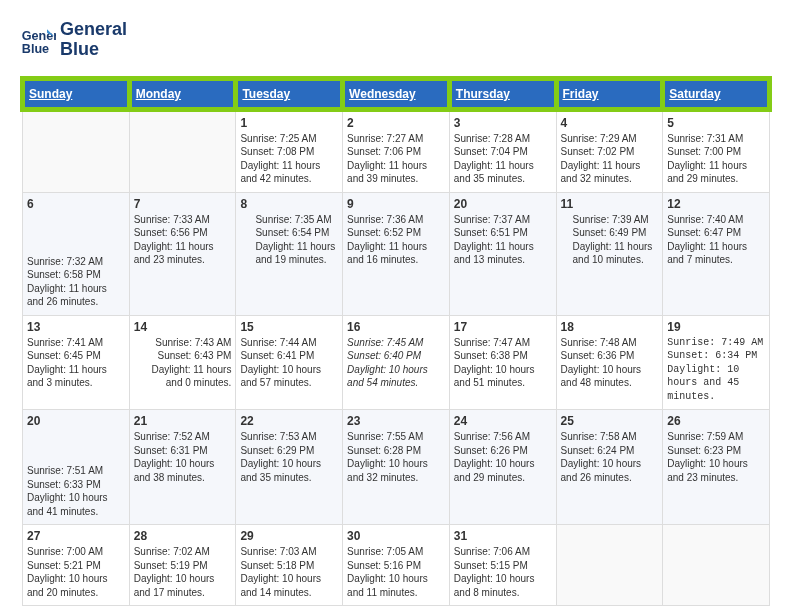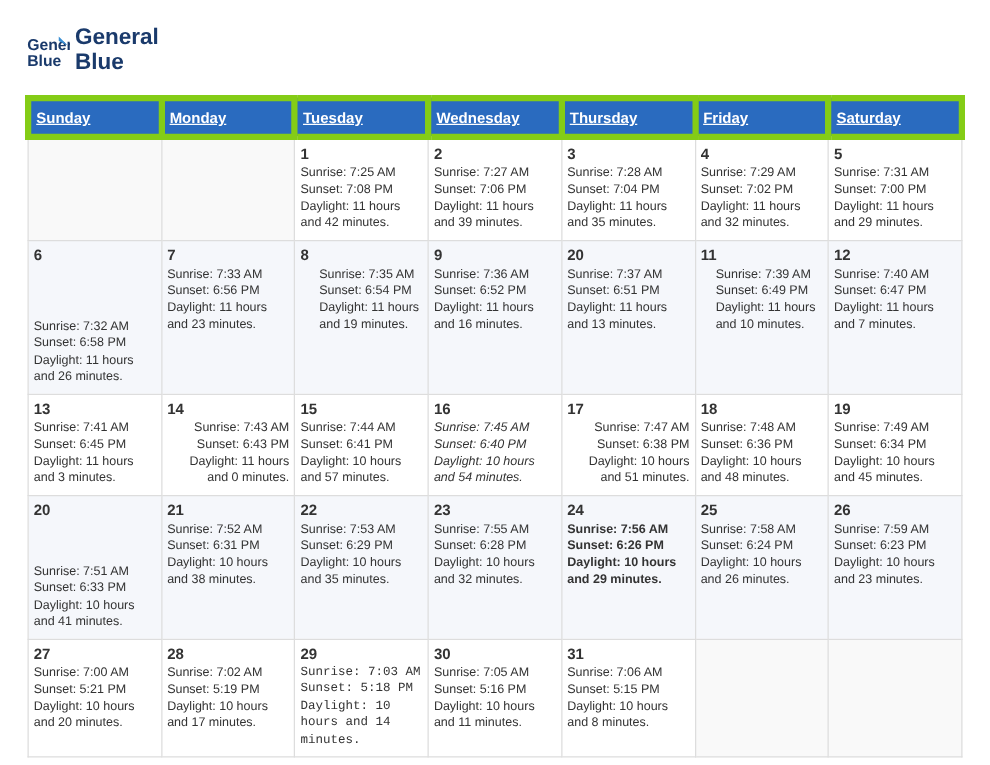--- a/index.html
+++ b/index.html
@@ -218,33 +218,33 @@
 Daylight: 10 hours and 57 minutes.</div>
         </td>
         <td>
           <div class="day-num">16</div>
           <div class="day-info" style="white-space: pre-line; font-style: italic;">Sunrise: 7:45 AM
 Sunset: 6:40 PM
 Daylight: 10 hours and 54 minutes.</div>
         </td>
         <td>
           <div class="day-num">17</div>
-          <div class="day-info" style="white-space: pre-line; text-align: right;">Sunrise: 7:47 AM
+          <div class="day-info" style="white-space: pre-line;">Sunrise: 7:47 AM
 Sunset: 6:38 PM
 Daylight: 10 hours and 51 minutes.</div>
         </td>
         <td>
           <div class="day-num">18</div>
           <div class="day-info" style="white-space: pre-line;">Sunrise: 7:48 AM
 Sunset: 6:36 PM
 Daylight: 10 hours and 48 minutes.</div>
         </td>
         <td>
           <div class="day-num">19</div>
-          <div class="day-info" style="white-space: pre-line;">Sunrise: 7:49 AM
+          <div class="day-info" style="white-space: pre-line; font-family: Liberation Mono, monospace;">Sunrise: 7:49 AM
 Sunset: 6:34 PM
 Daylight: 10 hours and 45 minutes.</div>
         </td>
       </tr>
       <tr>
         <td>
           <div class="day-num">20</div>
           <div class="day-info" style="white-space: pre-line; margin-top: 36px;">Sunrise: 7:51 AM
 Sunset: 6:33 PM
 Daylight: 10 hours and 41 minutes.</div>
@@ -262,21 +262,21 @@
 Daylight: 10 hours and 35 minutes.</div>
         </td>
         <td>
           <div class="day-num">23</div>
           <div class="day-info" style="white-space: pre-line;">Sunrise: 7:55 AM
 Sunset: 6:28 PM
 Daylight: 10 hours and 32 minutes.</div>
         </td>
         <td>
           <div class="day-num">24</div>
-          <div class="day-info" style="white-space: pre-line; font-weight: bold;">Sunrise: 7:56 AM
+          <div class="day-info" style="white-space: pre-line;">Sunrise: 7:56 AM
 Sunset: 6:26 PM
 Daylight: 10 hours and 29 minutes.</div>
         </td>
         <td>
           <div class="day-num">25</div>
           <div class="day-info" style="white-space: pre-line;">Sunrise: 7:58 AM
 Sunset: 6:24 PM
 Daylight: 10 hours and 26 minutes.</div>
         </td>
         <td>
@@ -294,21 +294,21 @@
 Daylight: 10 hours and 20 minutes.</div>
         </td>
         <td>
           <div class="day-num">28</div>
           <div class="day-info" style="white-space: pre-line;">Sunrise: 7:02 AM
 Sunset: 5:19 PM
 Daylight: 10 hours and 17 minutes.</div>
         </td>
         <td>
           <div class="day-num">29</div>
-          <div class="day-info" style="white-space: pre-line; font-family: Liberation Mono, monospace;">Sunrise: 7:03 AM
+          <div class="day-info" style="white-space: pre-line;">Sunrise: 7:03 AM
 Sunset: 5:18 PM
 Daylight: 10 hours and 14 minutes.</div>
         </td>
         <td>
           <div class="day-num">30</div>
           <div class="day-info" style="white-space: pre-line;">Sunrise: 7:05 AM
 Sunset: 5:16 PM
 Daylight: 10 hours and 11 minutes.</div>
         </td>
         <td>

